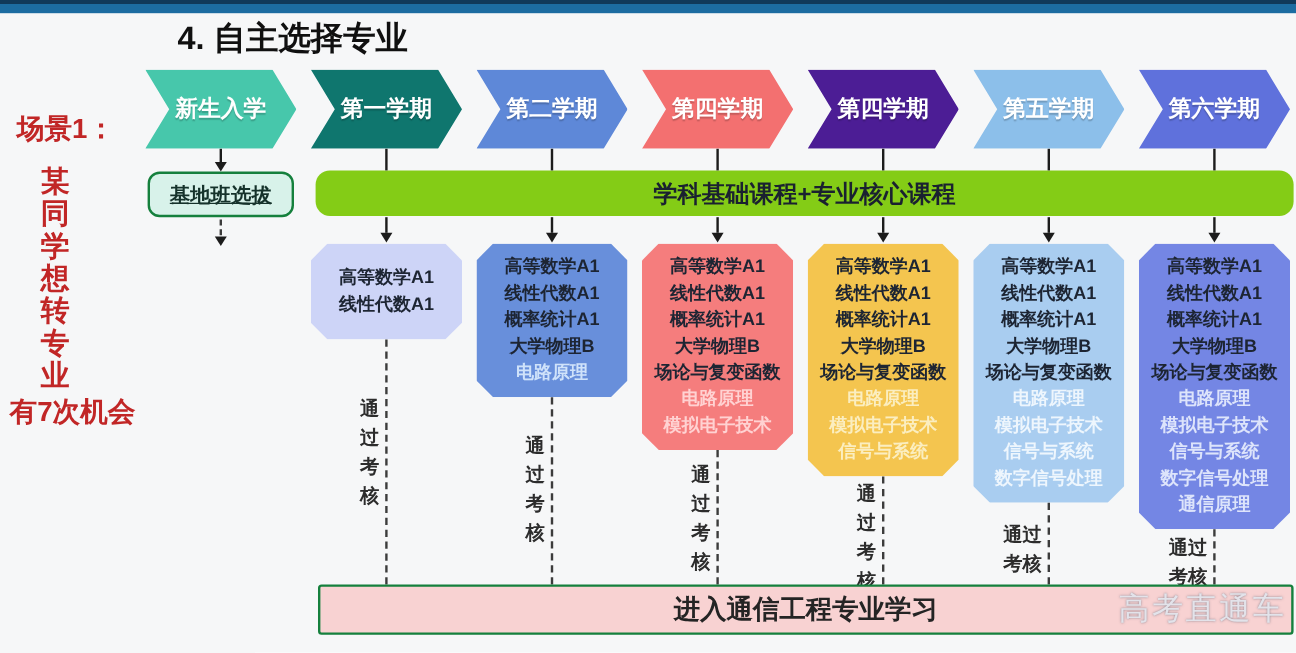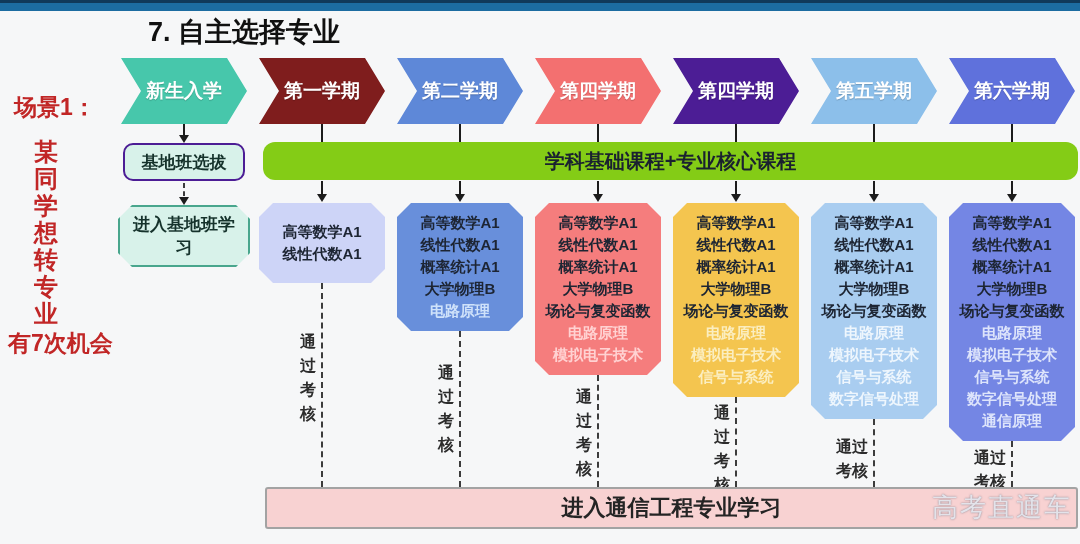--- a/index.html
+++ b/index.html
@@ -13,72 +13,71 @@
           color:#c12626;line-height:27px;word-break:break-all;text-align:right;}
   .scenario-note{position:absolute;left:8px;top:328px;font-size:23px;font-weight:bold;color:#c12626;}
   .chev{position:absolute;top:58px;width:126px;height:66px;display:flex;align-items:center;justify-content:center;
         clip-path:polygon(0 0,calc(100% - 20px) 0,100% 50%,calc(100% - 20px) 100%,0 100%,20px 50%);}
   .chev span{color:#fff;font-size:19px;font-weight:bold;text-shadow:0 1px 1px rgba(0,0,0,.2);}
   .vline{position:absolute;width:0;border-left:2px solid #1c1c1c;}
   .vdash{position:absolute;width:0;border-left:2px dashed #3c3c3c;}
   .arrow-down{position:absolute;width:0;height:0;border-left:5px solid transparent;
         border-right:5px solid transparent;border-top:8px solid #1c1c1c;}
   .teal-box{position:absolute;left:123px;top:143px;width:122px;height:38px;display:flex;align-items:center;
-        justify-content:center;background:#d8f2ea;border:2px solid #4c1d95;border-radius:10px;
-        font-size:17px;font-weight:bold;color:#15322b;box-sizing:border-box;}
+        justify-content:center;background:#d8f2ea;border:2px solid #15803d;border-radius:10px;
+        font-size:17px;font-weight:bold;color:#15322b;box-sizing:border-box;text-decoration:underline;}
   .teal-oct{position:absolute;left:118px;top:205px;width:132px;height:62px;display:flex;align-items:center;
         justify-content:center;text-align:center;background:#d8f2ea;font-size:17px;font-weight:bold;color:#15322b;
         line-height:23px;padding:0 15px;box-sizing:border-box;
         clip-path:polygon(14px 0,calc(100% - 14px) 0,100% 14px,100% calc(100% - 14px),calc(100% - 14px) 100%,14px 100%,0 calc(100% - 14px),0 14px);
         box-shadow:inset 0 0 0 2px #49a68d;}
   .band{position:absolute;left:263px;top:142px;width:815px;height:38px;background:#babff1;border-radius:12px;
         display:flex;align-items:center;justify-content:center;font-size:20px;font-weight:bold;color:#1a2130;}
   .col{position:absolute;top:203px;height:284px;width:126px;display:flex;flex-direction:column;align-items:center;}
   .course-box{width:126px;box-sizing:border-box;padding:9px 2px;display:flex;flex-direction:column;
         justify-content:center;text-align:center;
         clip-path:polygon(14px 0,calc(100% - 14px) 0,100% 14px,100% calc(100% - 14px),calc(100% - 14px) 100%,14px 100%,0 calc(100% - 14px),0 14px);}
   .course{font-size:15px;font-weight:bold;line-height:22px;color:#1d2533;white-space:nowrap;}
   .dash-wrap{position:relative;flex:1;width:100%;}
   .dash-wrap .line{position:absolute;left:calc(50% - 1px);top:0;bottom:0;border-left:2px dashed #3c3c3c;}
   .pass-label{position:absolute;right:calc(50% + 6px);font-size:16px;font-weight:bold;color:#2c2c2c;
         line-height:24px;white-space:pre-line;text-align:center;}
   .bottom-bar{position:absolute;left:265px;top:487px;width:813px;height:42px;background:#f8d2d2;
-        border:2px solid #a3a3a3;border-radius:3px;box-sizing:border-box;display:flex;align-items:center;
+        border:2px solid #15803d;border-radius:3px;box-sizing:border-box;display:flex;align-items:center;
         justify-content:center;font-size:22px;font-weight:bold;color:#242424;}
   .watermark{position:absolute;left:932px;top:490px;font-size:26px;color:#e3e3ea;
         text-shadow:0 0 2px rgba(110,110,125,.85);letter-spacing:2px;}
 </style>
 </head>
 <body>
 
 <div class="stage">
   <div class="topbar"></div>
 
-  <div class="title">7. 自主选择专业</div>
+  <div class="title">4. 自主选择专业</div>
 
   <div class="scenario-label">场景1：</div>
   <div class="scenario-vertical">某同学想转专业</div>
   <div class="scenario-note">有7次机会</div>
 
   <div class="chev" id="entry-chev" style="left: 121px; background: rgb(71, 199, 171);">
     <span>新生入学</span>
   </div>
   <div class="vline" style="left:183px;top:124px;height:12px;"></div>
   <div class="arrow-down" style="left:179px;top:135px;"></div>
   <div class="teal-box">基地班选拔</div>
   <div class="vdash" style="left:183px;top:183px;height:13px;"></div>
   <div class="arrow-down" style="left:179px;top:197px;"></div>
-  <div class="teal-oct">进入基地班学习</div>
 
   <div class="band" style="background: #84cc16;">
     <span>学科基础课程+专业核心课程</span>
   </div>
 
   <div id="semesters">
-      <div class="chev" style="left: 259px; background: #7f1d1d;">
+      <div class="chev" style="left: 259px; background: #0f766e;">
         <span>第一学期</span>
       </div>
       <div class="vline" style="left: 321px; top: 124px; height: 18px;"></div>
       <div class="vline" style="left: 321px; top: 181px; height: 13px;"></div>
       <div class="arrow-down" style="left: 317px; top: 194px;"></div>
       <div class="col" style="left: 259px;">
         <div class="course-box" style="background: rgb(205, 212, 247); min-height: 80px;">
           <div class="course">高等数学A1</div>
           <div class="course">线性代数A1</div>
         </div>

